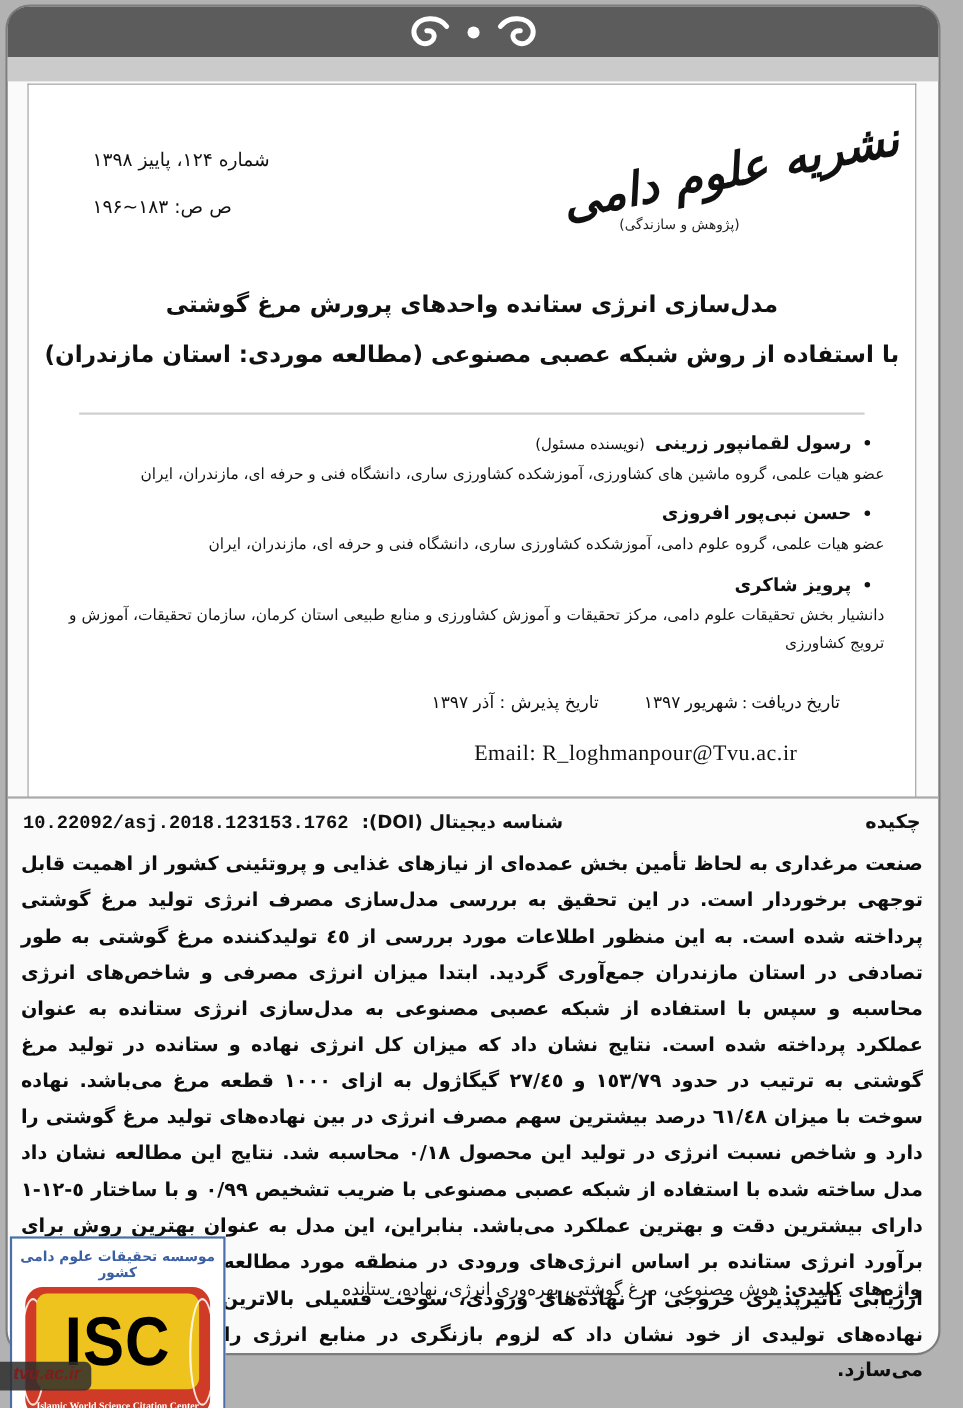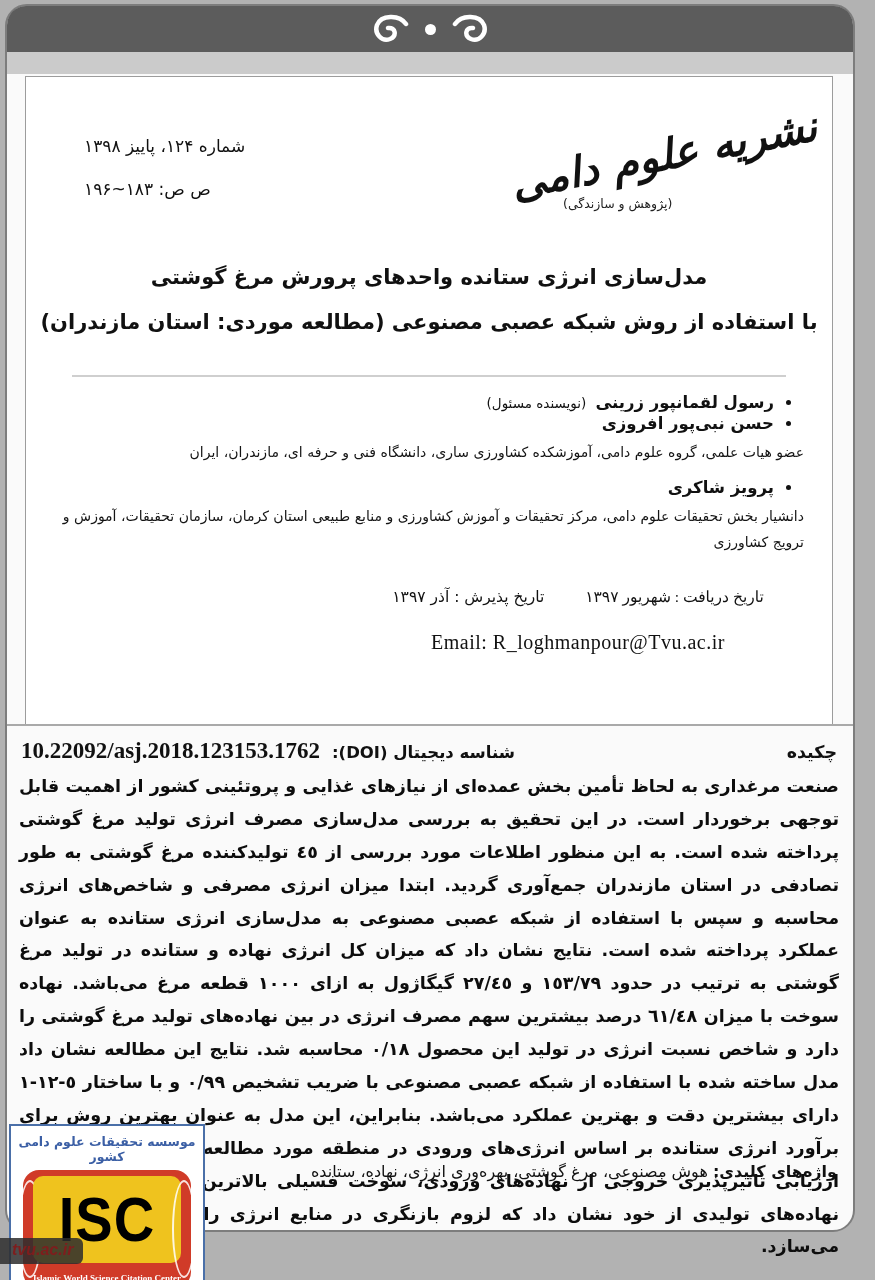--- a/index.html
+++ b/index.html
@@ -30,21 +30,21 @@
   .meta-block{direction:rtl;width:480px;margin:22px 14px 0 auto;text-align:center;
               font-size:15.5px;line-height:2.55;}
   .d-recv{margin-left:36px;font-family:Liberation Serif, serif;}
   .email-line{direction:ltr;font-family:"Liberation Serif",serif;font-size:20px;letter-spacing:.5px;}
   .bigrule{position:absolute;top:718px;left:0;right:0;border-top:2px solid #a9a9a9;}
   .doi-row{position:absolute;top:726px;left:0;right:0;display:flex;direction:rtl;
            justify-content:space-between;align-items:baseline;padding:6px 16px 0 14px;}
   .abstract-h{font-weight:700;font-size:17.5px;}
   .doi-text{font-weight:700;font-size:16.5px;direction:rtl;}
   .doi-text .lbl{margin-left:12px;}
-  .doi-text .val{font-family:Liberation Serif, serif;font-size:23px;}
+  .doi-text .val{font-family:Liberation Mono, monospace;font-size:17px;}
   .abstract-body{position:absolute;top:764px;left:12px;right:14px;direction:rtl;text-align:justify;
                  font-weight:700;font-size:17.5px;line-height:1.88;color:#0d0d0d;}
   .keywords-row{position:absolute;top:1156px;right:16px;left:214px;direction:rtl;font-size:16px;text-align:right;}
   .kw-label{font-weight:700;}
   .isc-box{position:absolute;left:2px;top:1118px;width:192px;height:158px;background:#fff;
            border:2px solid #4a6fa8;z-index:5;}
   .isc-org{color:#3b5fa5;font-weight:700;font-size:12.5px;text-align:center;padding:8px 4px 3px;direction:rtl;}
   .isc-red{position:relative;margin:3px 12px 0;height:118px;background:#d03b28;border-radius:16px;}
   .isc-red::before,.isc-red::after{content:"";position:absolute;top:10px;bottom:10px;width:20px;
            border:2px solid rgba(255,255,255,.85);border-radius:50%;}
@@ -97,20 +97,21 @@
         <div>با استفاده از روش شبکه عصبی مصنوعی (مطالعه موردی: استان مازندران)</div>
       </div>
 
       <div class="sep"></div>
 
       <div class="authors">
         <ul>
           <li>
             <span class="a-name">رسول لقمانپور زرینی</span>
             <span class="a-note">(نویسنده مسئول)</span>
+            <div class="a-affil">عضو هیات علمی، گروه ماشین های کشاورزی، آموزشکده کشاورزی ساری، دانشگاه فنی و حرفه ای، مازندران، ایران</div>
           </li>
           <li>
             <span class="a-name">حسن نبی‌پور افروزی</span>
             <span class="a-note"></span>
             <div class="a-affil">عضو هیات علمی، گروه علوم دامی، آموزشکده کشاورزی ساری، دانشگاه فنی و حرفه ای، مازندران، ایران</div>
           </li>
           <li>
             <span class="a-name">پرویز شاکری</span>
             <span class="a-note"></span>
             <div class="a-affil">دانشیار بخش تحقیقات علوم دامی، مرکز تحقیقات و آموزش کشاورزی و منابع طبیعی استان کرمان، سازمان تحقیقات، آموزش و ترویج کشاورزی</div>

